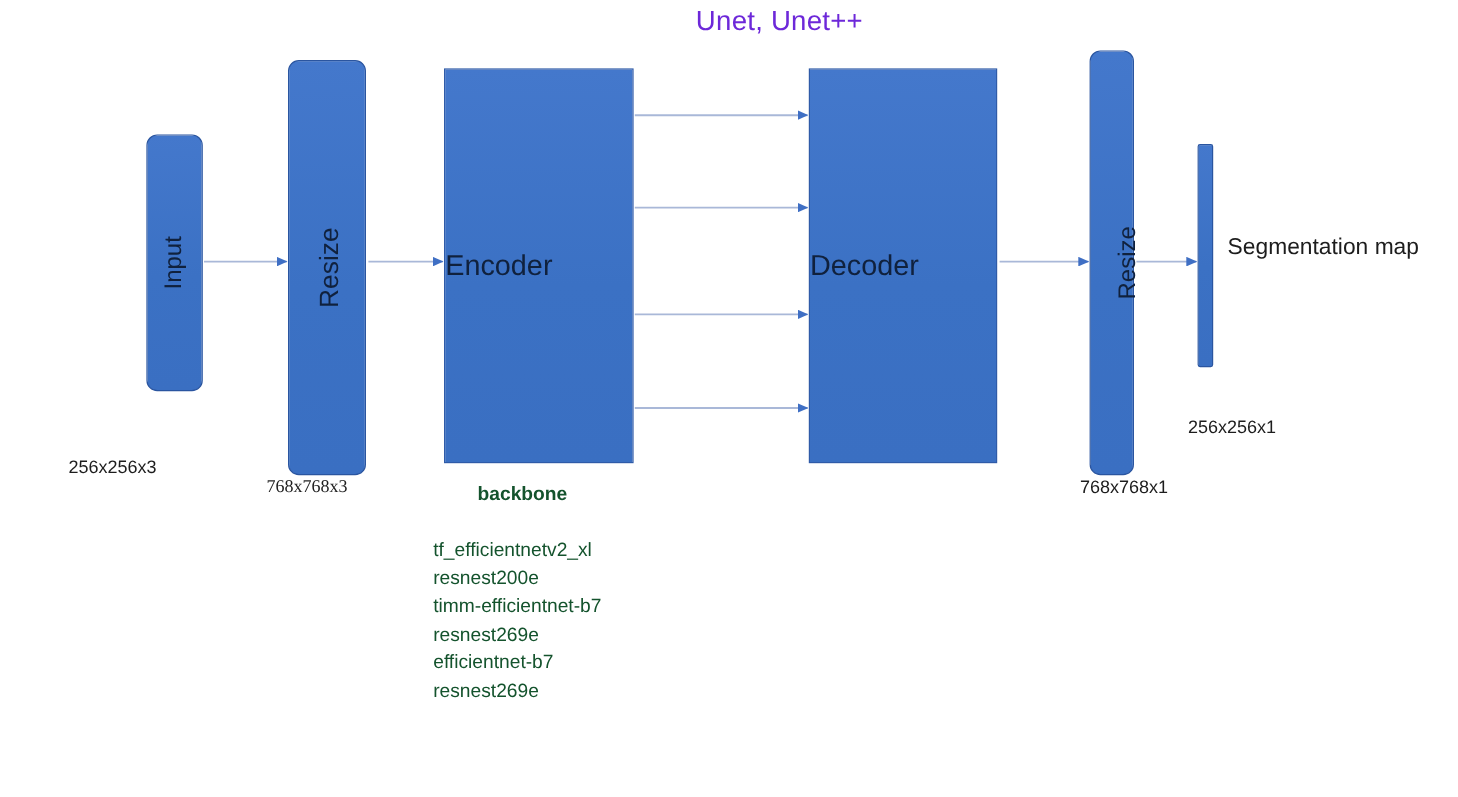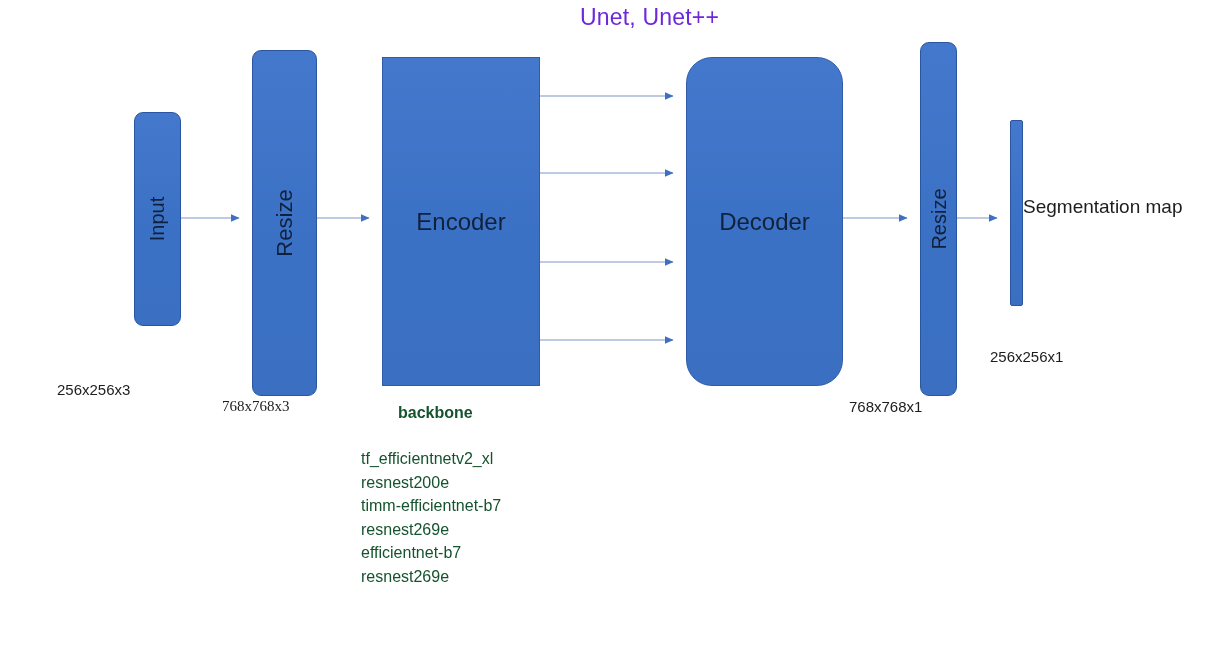--- a/index.html
+++ b/index.html
@@ -35,22 +35,20 @@
   }
 
   
   .block {
     position: absolute;
     background: linear-gradient(180deg, #4478cc 0%, #3b71c4 55%, #3a6fc2 100%);
     border: 1px solid #2a55a0;
     box-sizing: border-box;
     display: flex;
     align-items: center;
-    justify-content: center;
-    margin-left: 12px;
   }
   .block.rounded {
     border-radius: 9px;
   }
   .block.sharp {
     border-radius: 0;
     border: 1px solid #2f5ba8;
   }
   .block-label {
     color: #10213d;
@@ -60,21 +58,21 @@
     pointer-events: none;
   }
   .block-label.vertical {
     transform: rotate(-90deg);
   }
 
   
   #block-input      { left: 122px; top: 112px; width: 47px;  height: 214px; }
   #block-resize-in  { left: 240px; top: 50px;  width: 65px;  height: 346px; }
   #block-encoder    { left: 370px; top: 57px;  width: 158px; height: 329px; }
-  #block-decoder    { left: 674px; top: 57px;  width: 157px; height: 329px; border-radius: 26px; }
+  #block-decoder    { left: 674px; top: 57px;  width: 157px; height: 329px; }
   #block-resize-out { left: 908px; top: 42px;  width: 37px;  height: 354px; }
   #block-output     { left: 998px; top: 120px; width: 13px;  height: 186px; border-radius: 2px; }
 
   #block-input .block-label     { font-size: 20px; }
   #block-resize-in .block-label { font-size: 22px; }
   #block-resize-out .block-label{ font-size: 20px; }
   #block-encoder .block-label   { font-size: 24px; }
   #block-decoder .block-label   { font-size: 24px; }
 
   
@@ -88,21 +86,21 @@
 
   
   .caption {
     position: absolute;
     font-size: 15px;
     color: #1d1d1d;
     white-space: nowrap;
   }
   #caption-input-dims   { left: 57px;  top: 381px; }
   #caption-resize-in    { left: 222px; top: 398px; font-family: Liberation Serif, serif; }
-  #caption-resize-out   { left: 849px; top: 398px; }
+  #caption-resize-out   { left: 900px; top: 398px; }
   #caption-output-dims  { left: 990px; top: 348px; }
   #label-segmentation   { left: 1023px; top: 196px; font-size: 19px; }
 
   #backbone-heading {
     position: absolute;
     left: 398px;
     top: 404px;
     font-size: 16px;
     font-weight: bold;
     color: #14532d;

